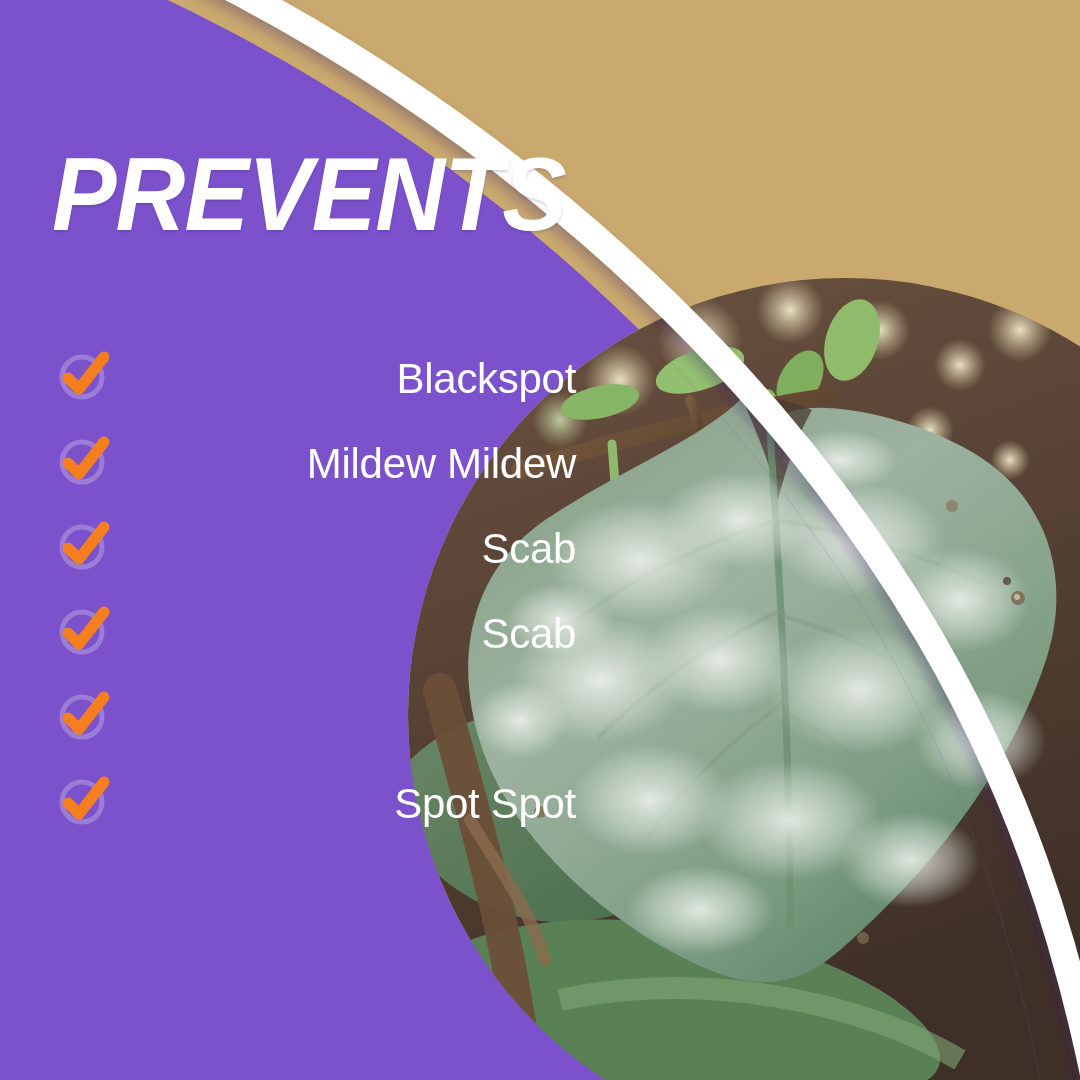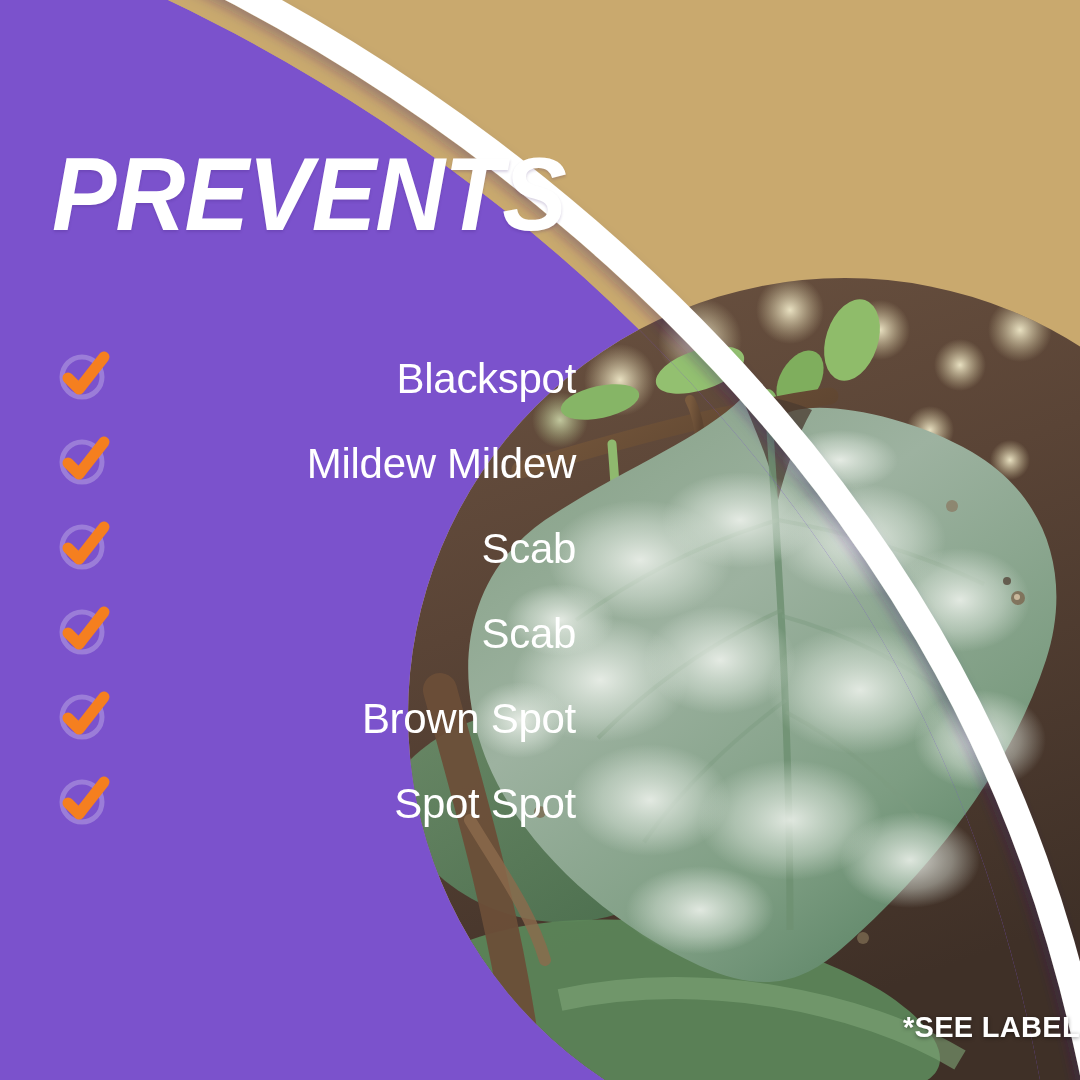--- a/index.html
+++ b/index.html
@@ -312,32 +312,30 @@
       <span class="item-label">Scab</span>
     </div>
 
     <div class="list-item">
       <span class="check-icon">
         <svg viewBox="0 0 56 56">
           <circle cx="26" cy="30" r="20" fill="none" stroke="#9B7DD8" stroke-width="5"></circle>
           <path d="M12 31 L23 42 L48 10" fill="none" stroke="#F57F1F" stroke-width="11" stroke-linecap="round" stroke-linejoin="round"></path>
         </svg>
       </span>
-      <span class="item-label">Brown Spot</span>
     </div>
 
     <div class="list-item">
       <span class="check-icon">
         <svg viewBox="0 0 56 56">
           <circle cx="26" cy="30" r="20" fill="none" stroke="#9B7DD8" stroke-width="5"></circle>
           <path d="M12 31 L23 42 L48 10" fill="none" stroke="#F57F1F" stroke-width="11" stroke-linecap="round" stroke-linejoin="round"></path>
         </svg>
       </span>
       <span class="item-label">Spot Spot</span>
     </div>
 
   </div>
 
   <div class="footnote">
-    <div>*SEE LABEL</div>
   </div>
 
 </div>
 
 </body></html>

